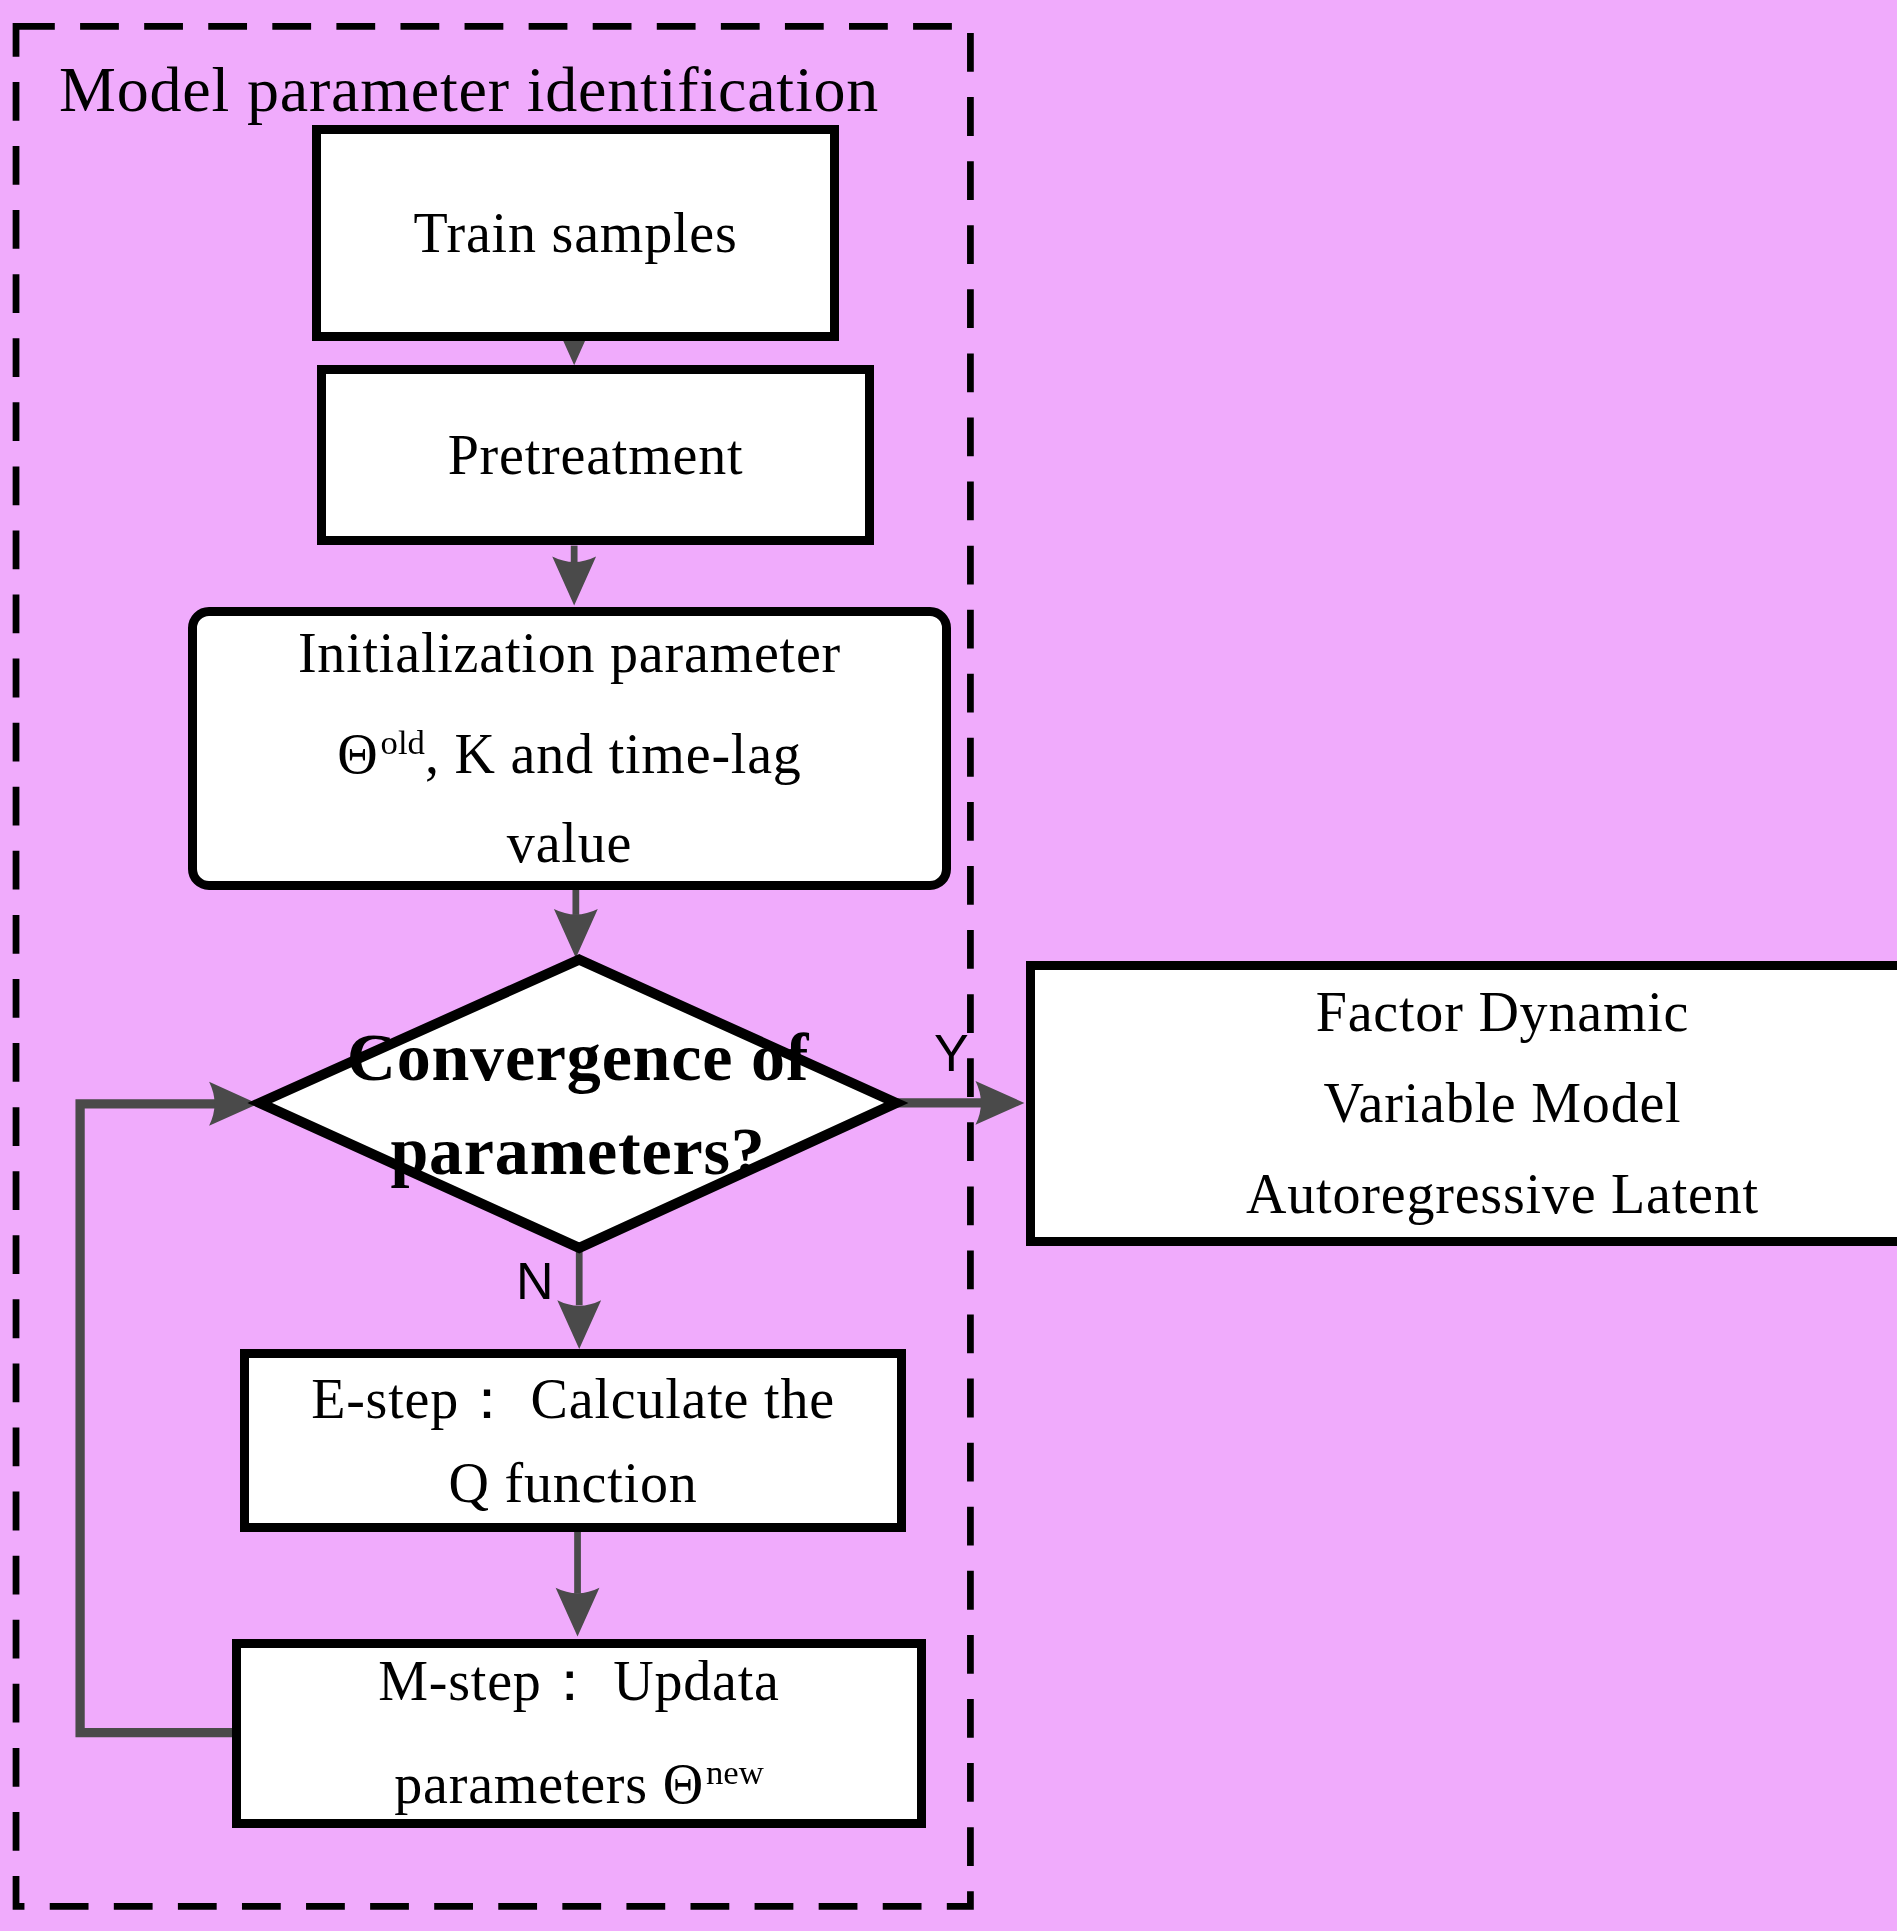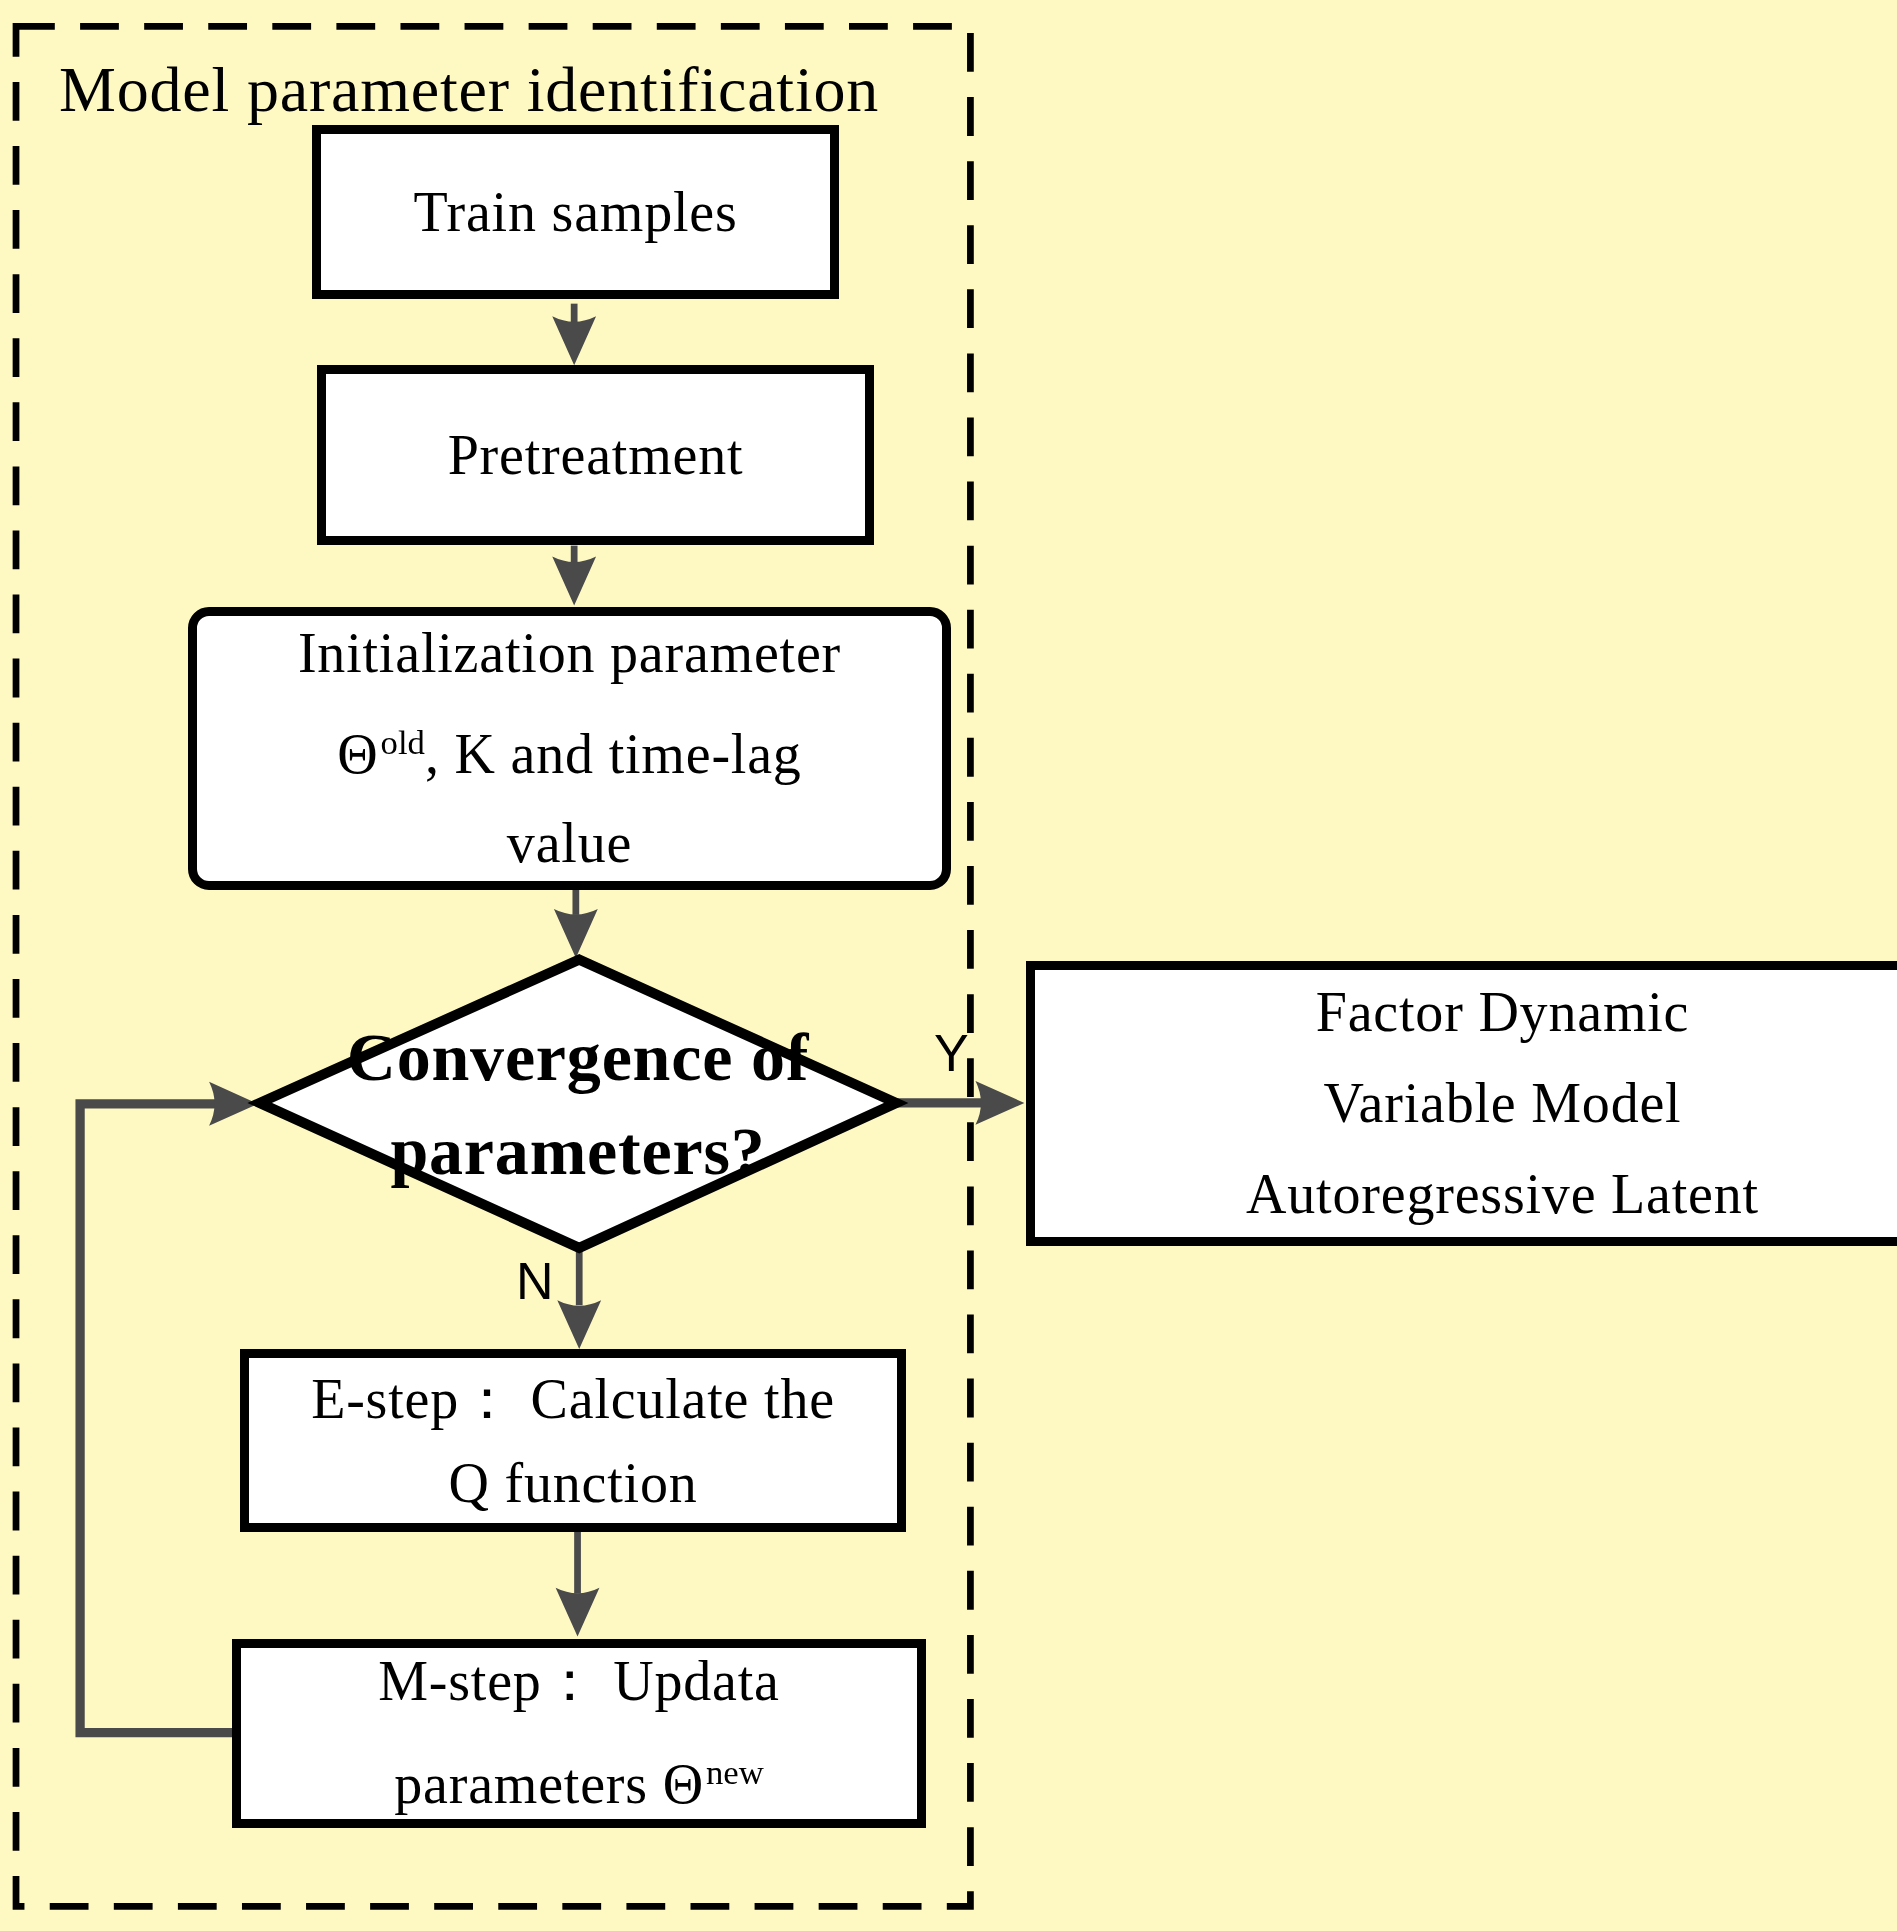--- a/index.html
+++ b/index.html
@@ -1,20 +1,20 @@
 <!DOCTYPE html>
 <html style="font-size:13.5px"><head>
 <meta charset="utf-8">
 <style>
   html,body{margin:0;padding:0;background:#ffffff;}
   .canvas{
     position:relative;
     width:1897px;
     height:1931px;
-    background:#fef9c3;
+    background:#f0abfc;
     font-family:"Liberation Serif", serif;
     color:#000;
     overflow:hidden;
   }
   .layer{position:absolute;left:0;top:0;width:1897px;height:1931px;}
   .frame-title{
     position:absolute;
     left:59px;
     top:56px;
     font-size:64px;
@@ -31,21 +31,21 @@
     display:flex;
     flex-direction:column;
     align-items:center;
     justify-content:center;
     text-align:center;
     font-size:56px;
     letter-spacing:0.8px;
     z-index:2;
   }
   .node .line{display:block;}
-  .n-train{left:312px;top:125px;width:527px;height:174px;}
+  .n-train{left:312px;top:125px;width:527px;height:216px;}
   .n-pre{left:297px;top:365px;width:557px;height:180px;margin-left:20px;}
   .n-init{left:188px;top:607px;width:763px;height:283px;line-height:89px;border-radius:21px;}
   .n-estep{left:240px;top:1349px;width:666px;height:183px;line-height:84px;}
   .n-mstep{left:232px;top:1639px;width:694px;height:189px;line-height:91px;}
   .n-out{left:1026px;top:961px;width:953px;height:285px;line-height:91px;}
   .diamond-text{
     position:absolute;
     left:325px;
     top:1010px;
     width:506px;

